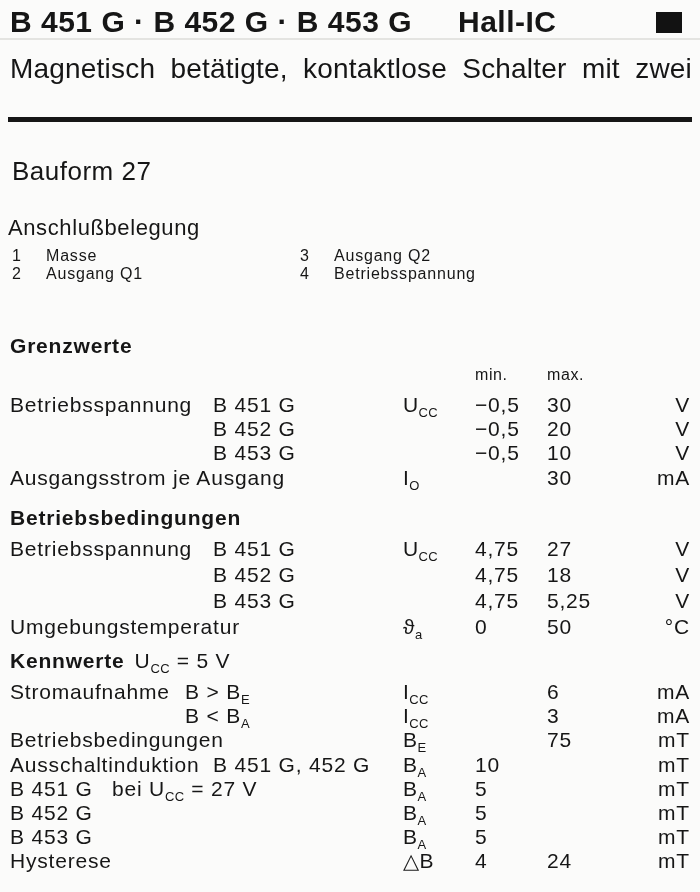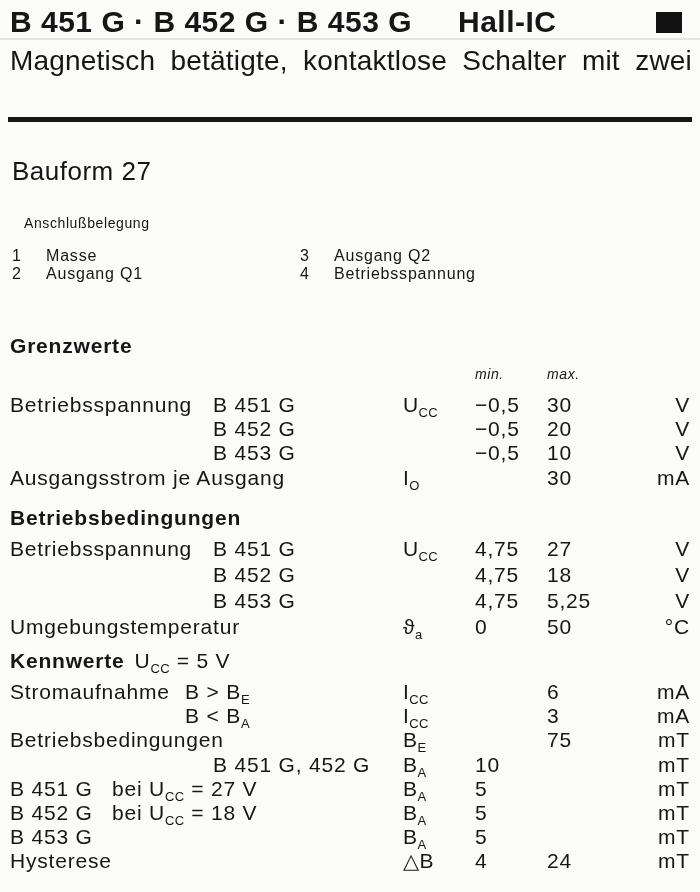--- a/index.html
+++ b/index.html
@@ -11,37 +11,37 @@
   }
   .abs { position:absolute; }
 
   
   .title-row { left:10px; top:5px; right:8px; height:34px; }
   .title { font-size:30px; font-weight:bold; letter-spacing:0.5px; white-space:pre; }
   .title-suffix { margin-left:46px; }
   .corner-mark { position:absolute; right:10px; top:7px; width:26px; height:21px; background:#121212; }
   .rule-thin  { left:0; top:38px; width:700px; height:2px; background:#e4e4e1; }
   .subtitle { left:10px; top:45px; width:682px; font-size:28px; line-height:32px; letter-spacing:0.2px; }
-  .subtitle .j { text-align:justify; text-align-last:justify; }
+  .subtitle .j { text-align:justify; text-align-last:justify;margin-top:8px; }
   .rule-thick { left:8px; top:117px; width:684px; height:5px; background:#161616; }
 
   .bauform { left:12px; top:156px; font-size:26px; letter-spacing:0.5px; }
 
-  .pin-heading { left:24px; top:215px; font-size:14px; letter-spacing:0.6px; }
+  .pin-heading { left:8px; top:215px; font-size:22px; letter-spacing:0.6px; }
   .pins { left:0; top:247px; width:700px; height:40px; }
   .pin { position:absolute; font-size:16px; letter-spacing:0.8px; white-space:pre; }
   .pn1 { left:12px;  top:0; }   .pl1 { left:46px;  top:0; }
   .pn2 { left:12px;  top:18px;} .pl2 { left:46px;  top:18px; }
   .pn3 { left:300px; top:0; }   .pl3 { left:334px; top:0; }
   .pn4 { left:300px; top:18px;} .pl4 { left:334px; top:18px; }
 
   
   .sec-heading { left:10px; font-size:21px; font-weight:bold; letter-spacing:0.8px; white-space:pre; }
   .cond { font-weight:normal; margin-left:10px; white-space:pre; }
-  .colhead { font-size:14px; letter-spacing:0.6px;font-style:italic; }
+  .colhead { font-size:16px; letter-spacing:0.6px; }
   .ch-min { left:475px; top:366px; }
   .ch-max { left:547px; top:366px; }
 
   .rows { left:0; width:700px; }
   .trow { position:relative; }
   .rh24 { height:24.2px; }
   .rh26 { height:26px; }
   .c { position:absolute; top:0; font-size:21px; letter-spacing:0.8px; white-space:pre; line-height:23px; }
   .l1  { left:10px; }
   .l2  { left:213px; }
@@ -169,35 +169,35 @@
       <span class="c max">3</span>
       <span class="c unit">mA</span>
     </div>
     <div class="trow rh24">
       <span class="c l1">Betriebsbedingungen</span>
       <span class="c sym"><span>B</span><sub>E</sub></span>
       <span class="c max">75</span>
       <span class="c unit">mT</span>
     </div>
     <div class="trow rh24">
+      <span class="c l1">Ausschaltinduktion</span>
       <span class="c l2"><span>B 451 G, 452 G</span></span>
       <span class="c sym"><span>B</span><sub>A</sub></span>
       <span class="c min">10</span>
       <span class="c unit">mT</span>
     </div>
     <div class="trow rh24">
       <span class="c l1">B 451 G</span>
       <span class="c l2 p112"><span>bei U</span><sub>CC</sub><span> = 27 V</span></span>
       <span class="c sym"><span>B</span><sub>A</sub></span>
       <span class="c min">5</span>
       <span class="c unit">mT</span>
     </div>
     <div class="trow rh24">
       <span class="c l1">B 452 G</span>
-      <span class="c l2 p112"><span>bei U</span><sub>CC</sub><span> = 18 V</span></span>
       <span class="c sym"><span>B</span><sub>A</sub></span>
       <span class="c min">5</span>
       <span class="c unit">mT</span>
     </div>
     <div class="trow rh24">
       <span class="c l1">B 453 G</span>
       <span class="c sym"><span>B</span><sub>A</sub></span>
       <span class="c min">5</span>
       <span class="c unit">mT</span>
     </div>

